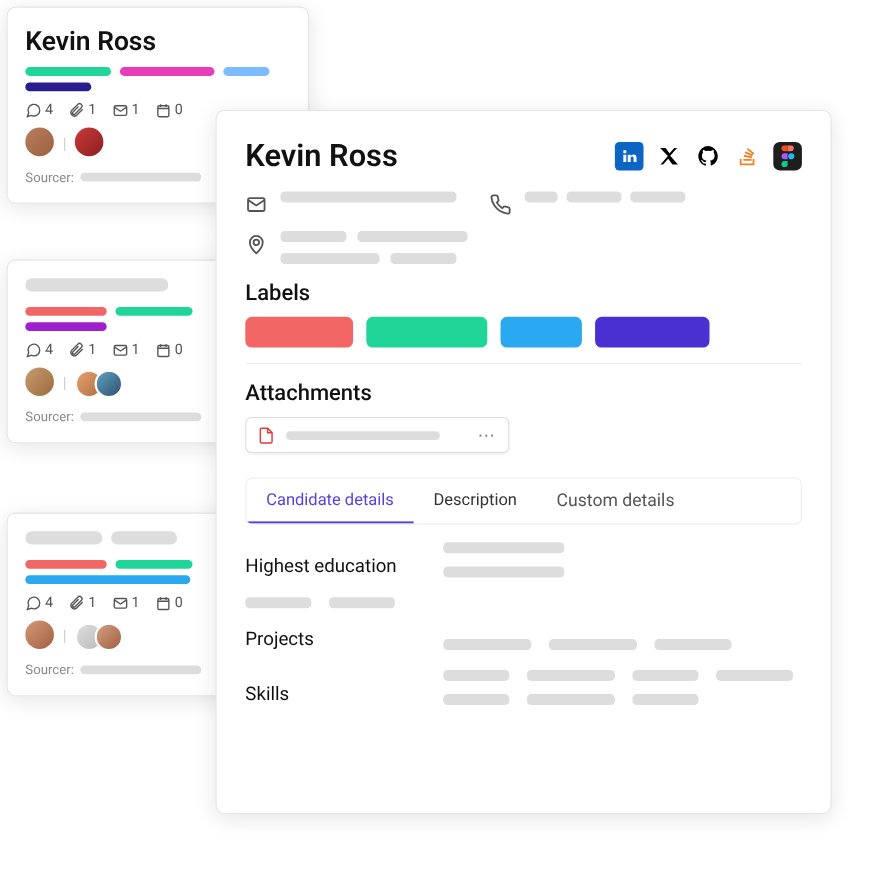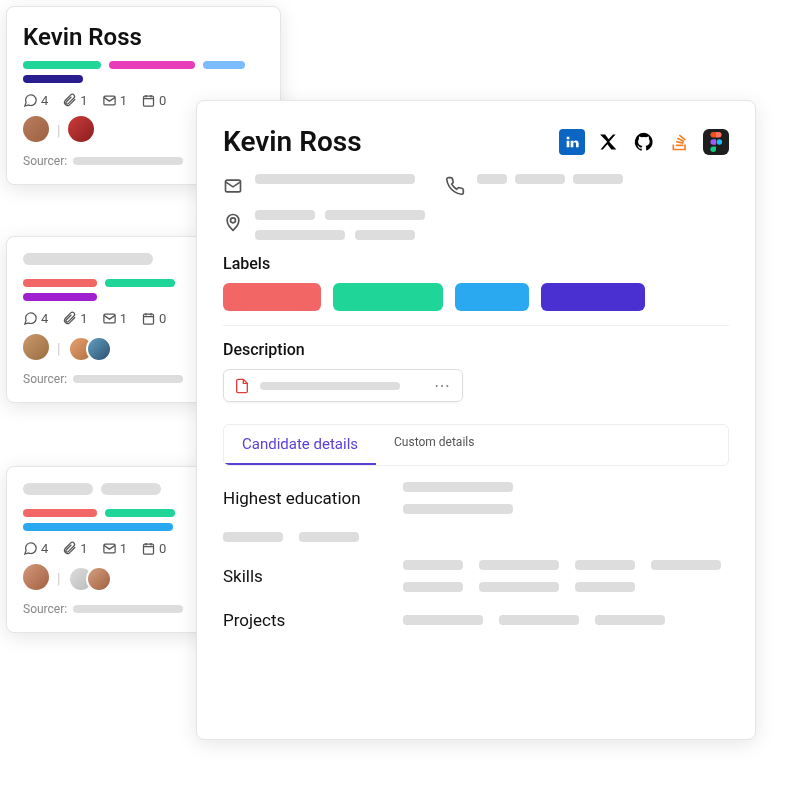--- a/index.html
+++ b/index.html
@@ -131,21 +131,21 @@
     gap: 30px;
     margin-bottom: 4px;
   }
   .info-icon {
     width: 20px;
     height: 20px;
     flex-shrink: 0;
     margin-top: 2px;
   }
   .section-label {
-    font-size: 16px;
+    font-size: 20px;
     font-weight: 500;
     color: #111;
     margin: 14px 0 10px;
   }
   .label-pills {
     display: flex;
     gap: 12px;
     margin-bottom: 14px;
   }
   .label-pill {
@@ -190,25 +190,25 @@
     padding: 10px 18px;
     font-size: 15px;
     color: #333;
     cursor: pointer;
     border-bottom: 2px solid transparent;
   }
   .tab.active {
     color: #5b3fd9;
     border-bottom-color: #5b3fd9;
   }
-  .tab.small { font-size: 12px; color: #555; }
+  .tab.small { font-size: 16px; color: #555; }
   .detail-row {
     display: flex;
     margin-bottom: 18px;
-    align-items: center;
+    align-items: flex-end;
   }
   .detail-label {
     width: 180px;
     font-size: 17px;
     color: #111;
     flex-shrink: 0;
   }
   .detail-content {
     display: flex;
     flex-wrap: wrap;
@@ -448,32 +448,33 @@
   <div class="section-label">Labels</div>
   <div class="label-pills" id="mlabels">
       <span class="label-pill" style="width: 98px; background: rgb(242, 102, 102);"></span>
       <span class="label-pill" style="width: 110px; background: rgb(31, 213, 152);"></span>
       <span class="label-pill" style="width: 74px; background: rgb(42, 169, 240);"></span>
       <span class="label-pill" style="width: 104px; background: rgb(74, 47, 209);"></span>
     </div>
 
   <div class="divider"></div>
 
-  <div class="section-label">Description</div>
+  <div class="section-label">Attachments</div>
   <div class="attachment">
     <svg class="file-icon" viewBox="0 0 24 24" fill="none" stroke="currentColor" stroke-width="2">
         <path d="M14 2H6a2 2 0 00-2 2v16a2 2 0 002 2h12a2 2 0 002-2V8z"></path>
         <path d="M14 2v6h6"></path>
       </svg>
     <span class="gray-bar" style="width:140px;height:8px"></span>
     <span class="dots">⋯</span>
   </div>
 
   <div class="tabs" id="mtabs">
       <div class="tab active">Candidate details</div>
+      <div class="tab">Description</div>
       <div class="tab small">Custom details</div>
     </div>
 
   <div id="mdetails">
       <div class="detail-row">
         <div class="detail-label">Highest education</div>
         <div class="detail-content">
           <div style="display: flex; gap: 16px; width: 100%;">
             <span class="gray-bar" style="width: 110px; height: 10px;"></span>
           </div>
@@ -484,39 +485,39 @@
       </div>
       <div class="detail-row">
         <div class="detail-content">
           <div style="display: flex; gap: 16px; width: 100%;">
             <span class="gray-bar" style="width: 60px; height: 10px;"></span>
             <span class="gray-bar" style="width: 60px; height: 10px;"></span>
           </div>
         </div>
       </div>
       <div class="detail-row">
+        <div class="detail-label">Projects</div>
+        <div class="detail-content">
+          <div style="display: flex; gap: 16px; width: 100%;">
+            <span class="gray-bar" style="width: 80px; height: 10px;"></span>
+            <span class="gray-bar" style="width: 80px; height: 10px;"></span>
+            <span class="gray-bar" style="width: 70px; height: 10px;"></span>
+          </div>
+        </div>
+      </div>
+      <div class="detail-row">
         <div class="detail-label">Skills</div>
         <div class="detail-content">
           <div style="display: flex; gap: 16px; width: 100%;">
             <span class="gray-bar" style="width: 60px; height: 10px;"></span>
             <span class="gray-bar" style="width: 80px; height: 10px;"></span>
             <span class="gray-bar" style="width: 60px; height: 10px;"></span>
             <span class="gray-bar" style="width: 70px; height: 10px;"></span>
           </div>
           <div style="display: flex; gap: 16px; width: 100%;">
             <span class="gray-bar" style="width: 60px; height: 10px;"></span>
             <span class="gray-bar" style="width: 80px; height: 10px;"></span>
             <span class="gray-bar" style="width: 60px; height: 10px;"></span>
           </div>
         </div>
       </div>
-      <div class="detail-row">
-        <div class="detail-label">Projects</div>
-        <div class="detail-content">
-          <div style="display: flex; gap: 16px; width: 100%;">
-            <span class="gray-bar" style="width: 80px; height: 10px;"></span>
-            <span class="gray-bar" style="width: 80px; height: 10px;"></span>
-            <span class="gray-bar" style="width: 70px; height: 10px;"></span>
-          </div>
-        </div>
-      </div>
     </div>
 </div>
 
 </body></html>

